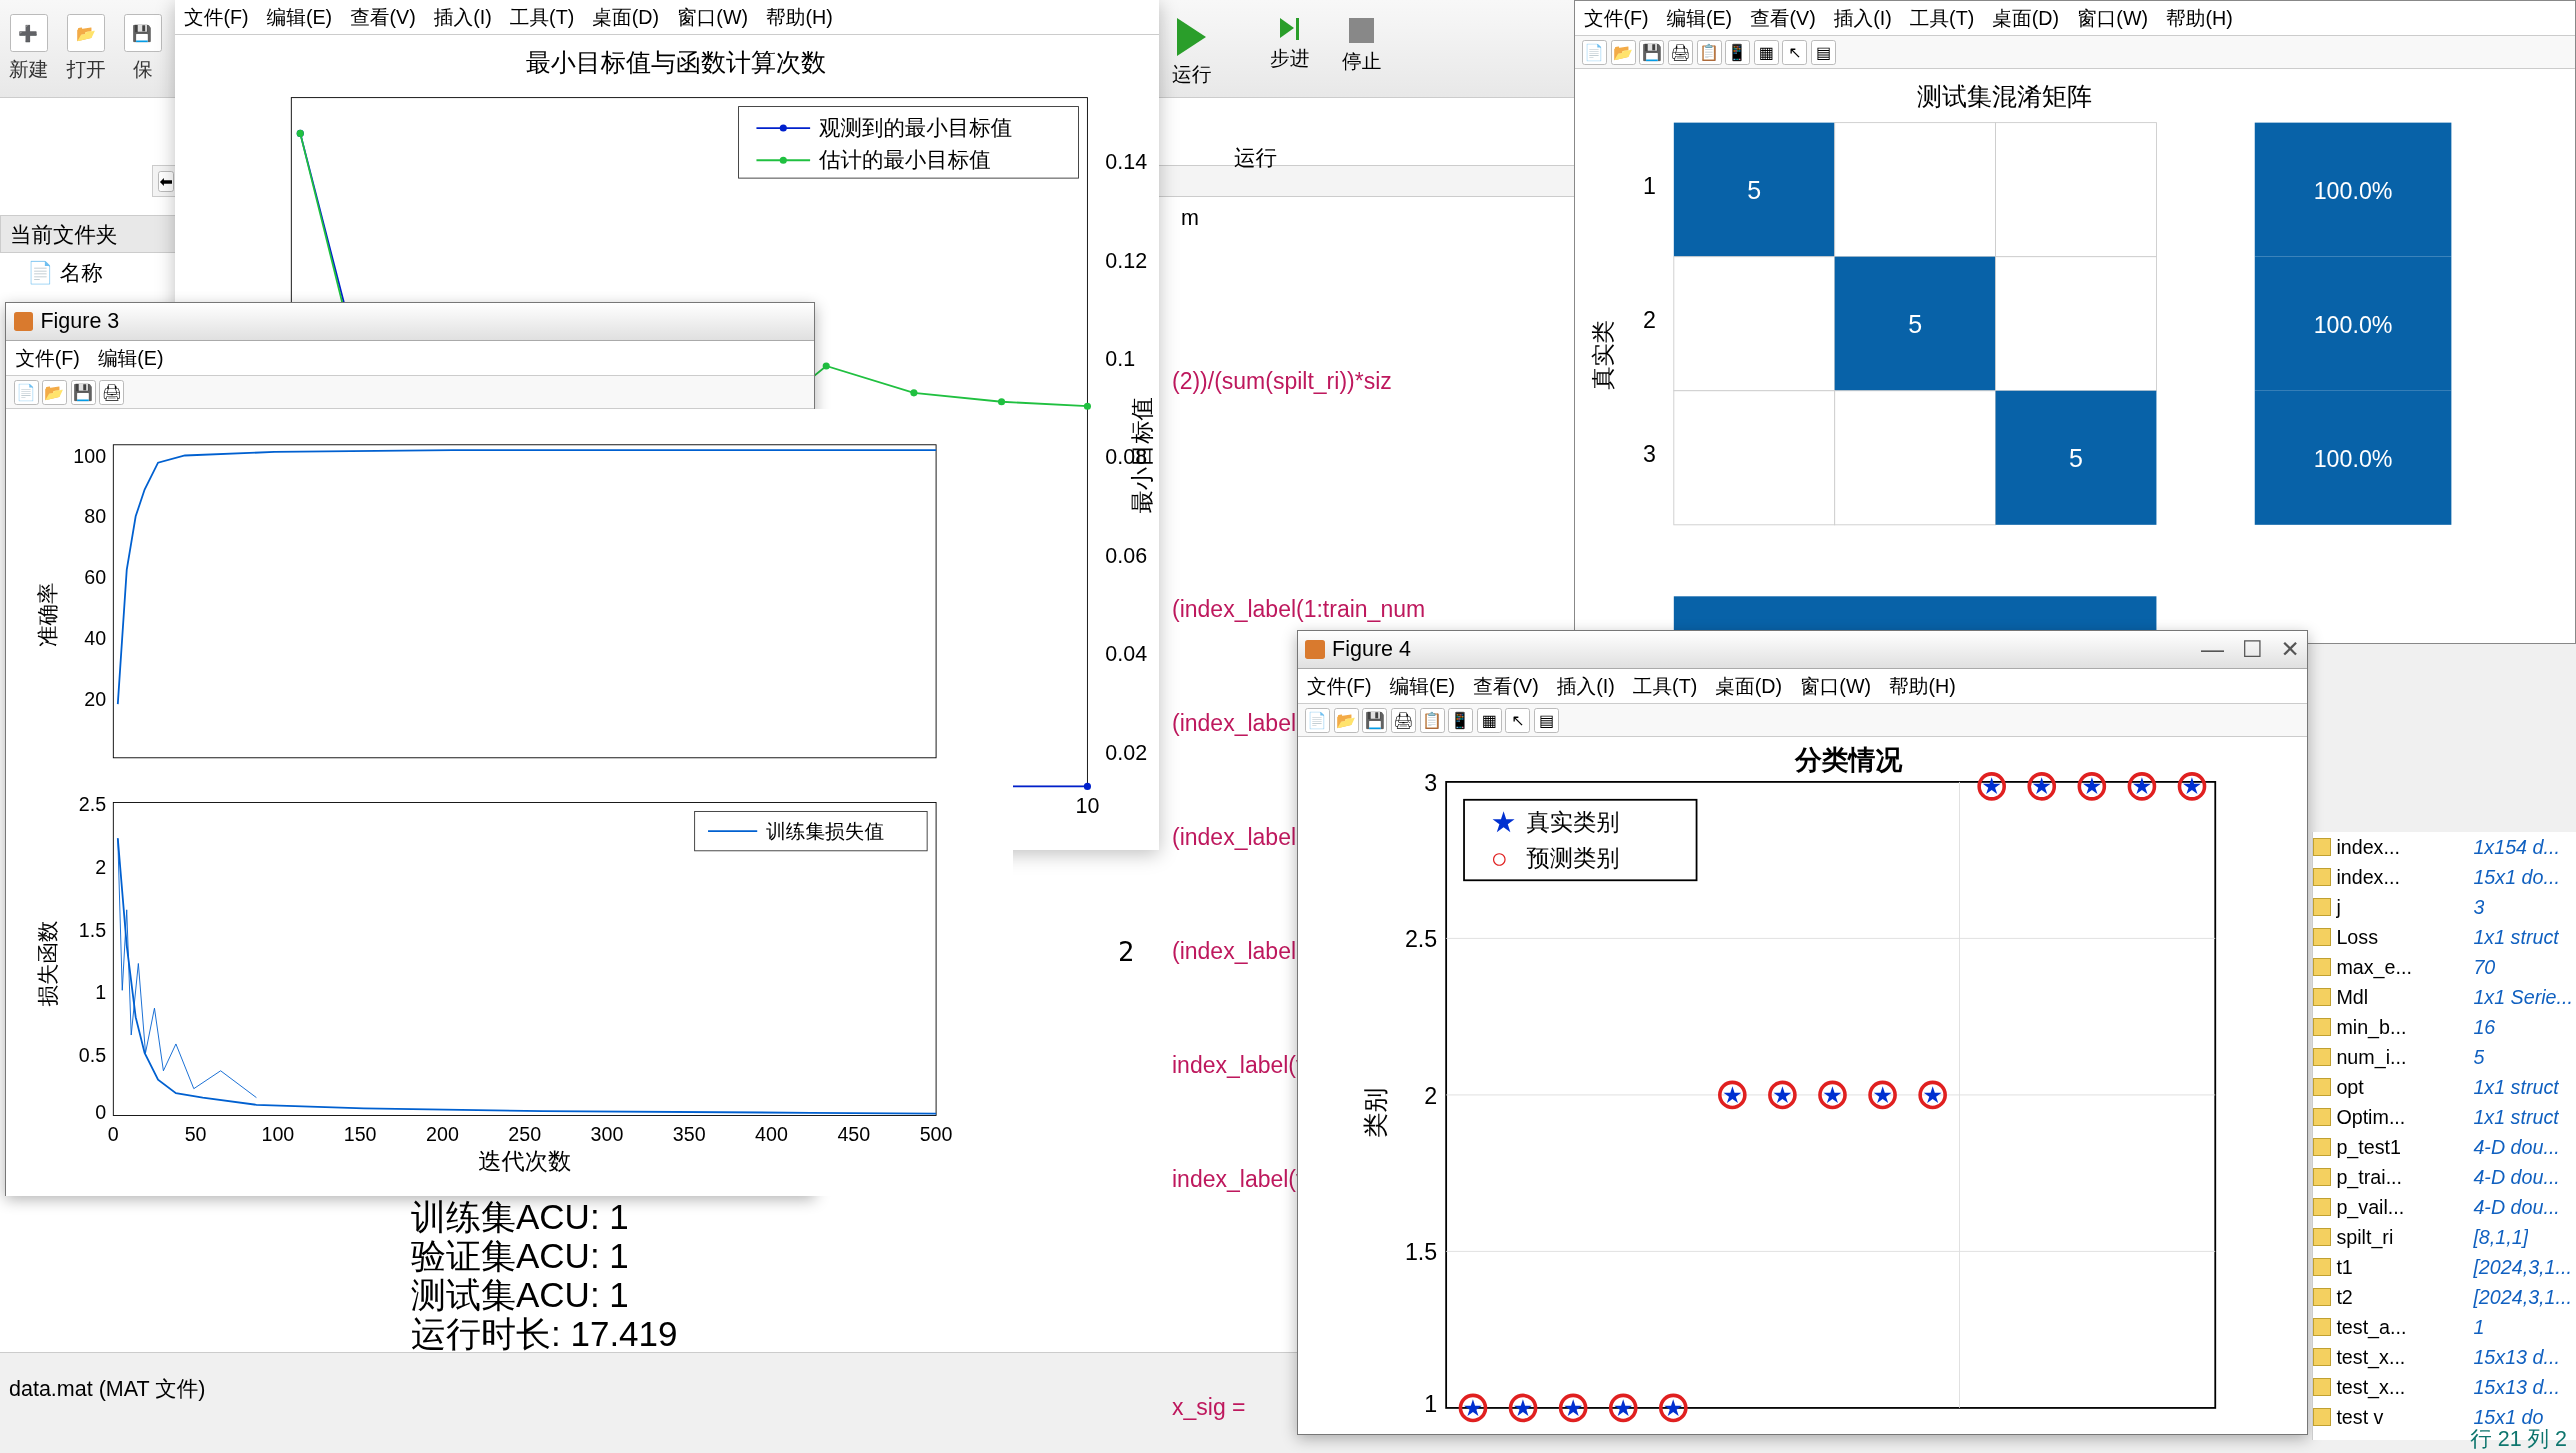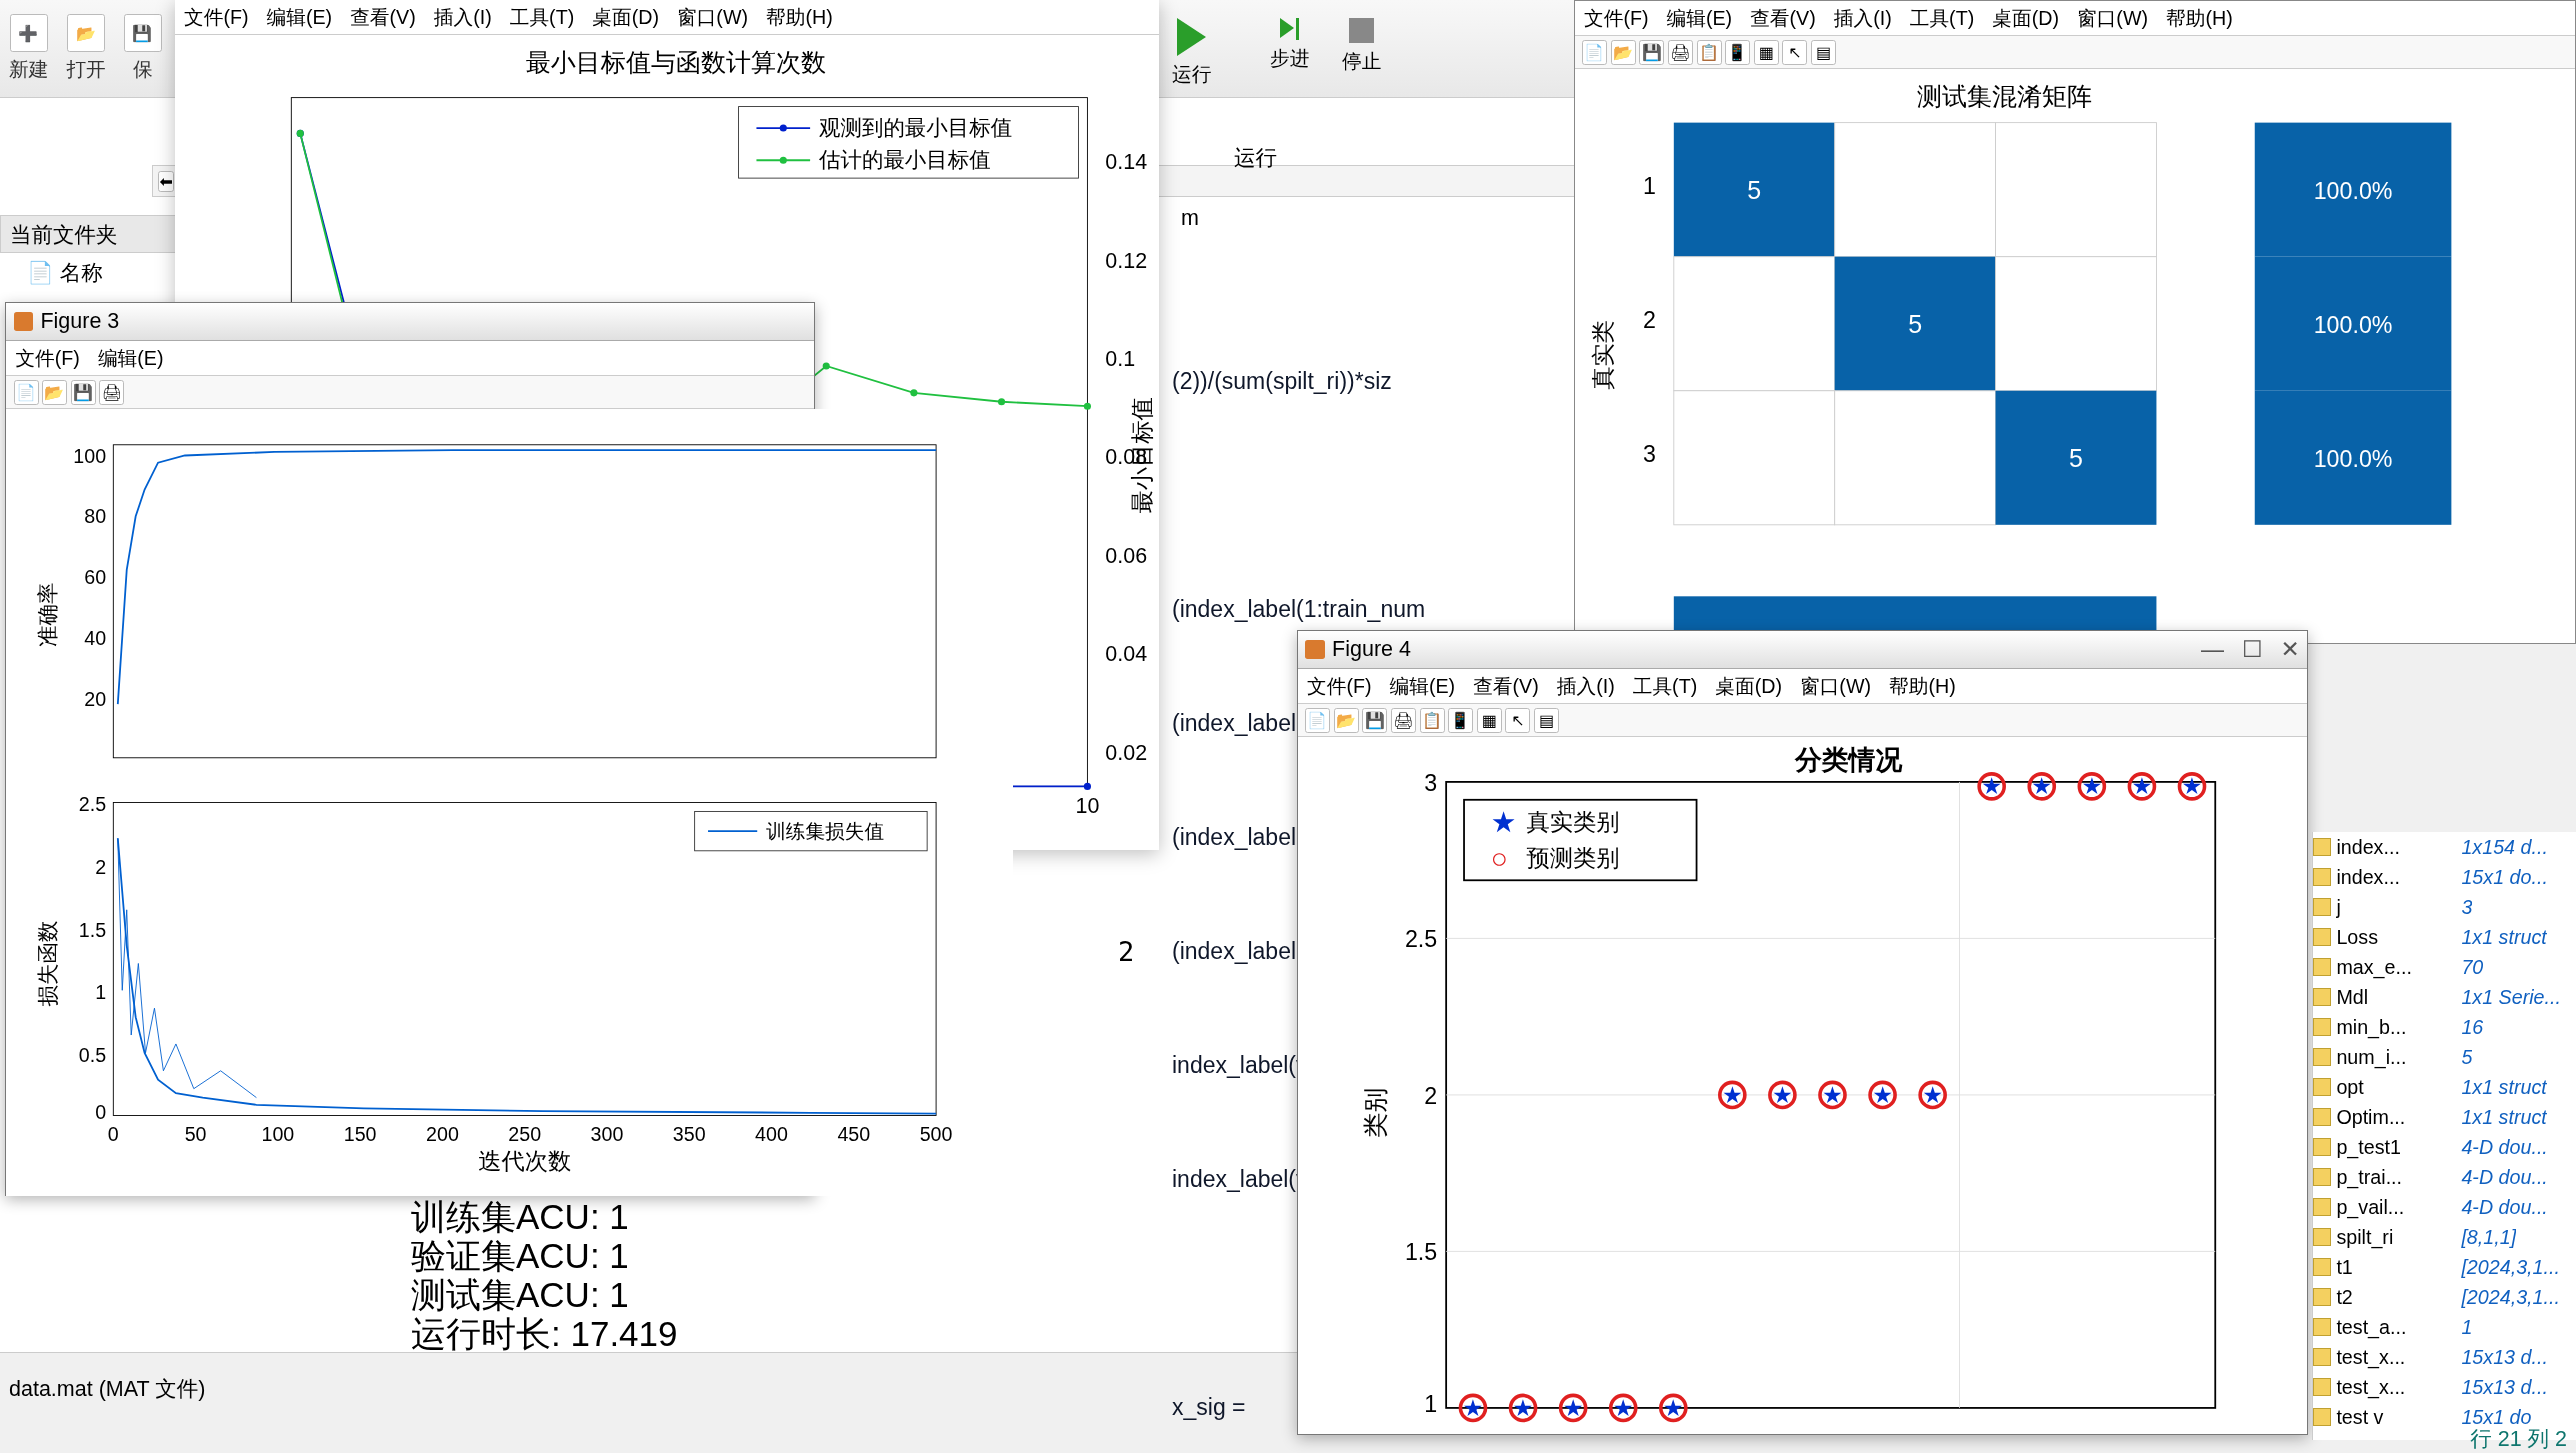--- a/index.html
+++ b/index.html
@@ -3,41 +3,41 @@
 <meta charset="utf-8">
 <style>
 * { margin:0; padding:0; box-sizing:border-box; font-family:"Microsoft YaHei",Arial,sans-serif; }
 body { width:2576px; height:1453px; background:#f0f0f0; position:relative; overflow:hidden; font-size:21.5px; }
 .matlab-main { position:absolute; top:0; left:0; width:1574px; height:1395px; background:#fff; }
 .toolstrip { height:98px; background:linear-gradient(#f8f8f8,#e8e8e8); border-bottom:1.8px solid #ccc; display:flex; align-items:center; padding:0 9px; gap:18px; }
 .tool-btn { display:flex; flex-direction:column; align-items:center; font-size:19.7px; color:#333; gap:3.6px; }
 .tool-btn .ico { width:38px; height:38px; }
 .menubar { display:flex; gap:18px; padding:3.6px 9px; background:#fff; border-bottom:0.9px solid #ccc; font-size:19.7px; }
 .editor-area { position:absolute; top:286px; left:1172px; width:403px; font-family:Consolas,monospace; font-size:23px; line-height:38px; white-space:pre; overflow:hidden; }
-.code-black { color:#0f172a; }
+.code-black { color:#be185d; }
 .cmd-window { position:absolute; top:1197px; left:411px; width:894px; font-family:Consolas,monospace; font-size:35px; line-height:39px; }
 .fx-prompt { position:absolute; top:1366px; left:411px; font-size:27px; font-style:italic; font-family:Consolas,monospace; }
 .statusbar { position:absolute; bottom:0; left:0; width:1306px; height:36px; background:#f0f0f0; border-top:0.9px solid #ccc; padding:21px 9px; font-size:21.5px; }
 .nav-strip { position:absolute; top:165px; left:152px; width:1789px; height:32px; background:#f4f4f4; border:0.9px solid #ccc; display:flex; align-items:center; gap:5.4px; padding:0 5.4px; }
 .current-folder-label { position:absolute; top:215px; left:0; width:179px; padding:3.6px 9px; background:#e8e8e8; border:0.9px solid #ccc; font-size:21.5px; }
 .name-header { position:absolute; top:254px; left:9px; font-size:21.5px; padding:3.6px 18px; }
 .fig-window { position:absolute; background:#fff; border:1.8px solid #777; box-shadow:0 3.6px 14.3px rgba(0,0,0,0.3); }
 .fig-title { height:38px; background:linear-gradient(#fff,#e0e0e0); border-bottom:0.9px solid #aaa; display:flex; align-items:center; padding:0 7.2px; font-size:21.5px; gap:7.2px; }
 .fig-title .logo { width:19.7px; height:19.7px; background:#d97a2e; border-radius:2.7px; }
 .win-ctrls { margin-left:auto; display:flex; gap:18px; font-size:23px; color:#555; }
 .figmenu { display:flex; gap:18px; padding:3.6px 9px; background:#fff; border-bottom:0.9px solid #ccc; font-size:19.7px; }
 .figtoolbar { display:flex; gap:3.6px; padding:3.6px 7.2px; background:#f8f8f8; border-bottom:0.9px solid #ccc; }
 .figtoolbar .ico { width:25px; height:25px; }
 .plot-area { background:#fff; position:relative; }
 svg text { font-family:"Microsoft YaHei",Arial,sans-serif; }
 .workspace-panel { position:absolute; top:832px; right:0; width:264px; height:608px; background:#fff; border-left:0.9px solid #ccc; font-size:19.7px; overflow:hidden; }
 .ws-row { display:flex; align-items:center; padding:1.8px 0; height:30px; }
 .ws-icon { width:18px; height:18px; background:#f4d060; border:0.9px solid #c0a030; margin-right:5.4px; display:inline-block; }
 .ws-name { width:125px; overflow:hidden; text-overflow:ellipsis; white-space:nowrap; }
-.ws-val { color:#1060c0; font-style:italic; overflow:hidden; text-overflow:ellipsis; white-space:nowrap; }
+.ws-val { color:#1060c0; font-style:italic; overflow:hidden; text-overflow:ellipsis; white-space:nowrap;margin-left:12px; }
 .status-right { position:absolute; bottom:0; right:9px; font-size:21.5px; color:#0f766e; }
 .confusion-panel { position:absolute; top:0; left:1574px; width:1002px; height:644px; background:#fff; border:0.9px solid #888; }
 .ico { display:inline-flex; align-items:center; justify-content:center; border:0.9px solid #bbb; background:#fff; border-radius:2.7px; font-size:16px; }
 .run-btn { position:absolute; top:18px; left:1172px; display:flex; flex-direction:column; align-items:center; font-size:19.7px; gap:5.4px; }
 .run-triangle { width:0; height:0; border-left:29px solid #2a9e2a; border-top:19.7px solid transparent; border-bottom:19.7px solid transparent; }
 </style>
 </head>
 <body>
 
 <div class="matlab-main">

